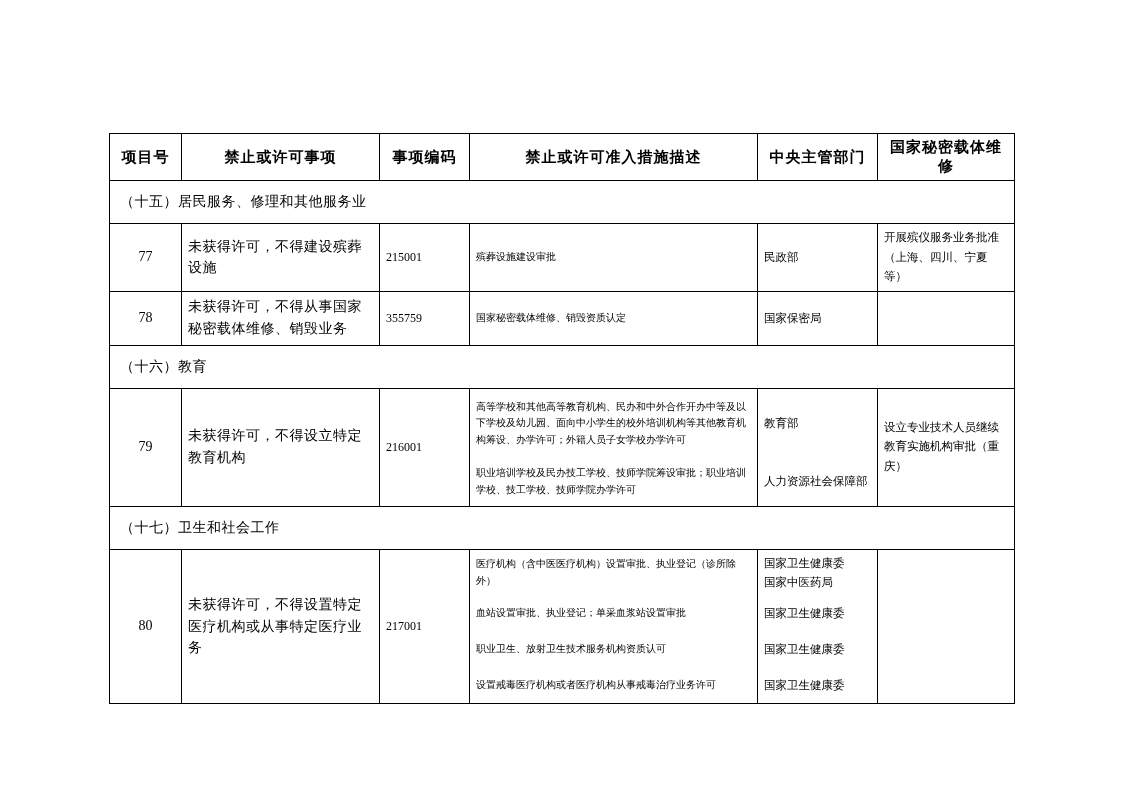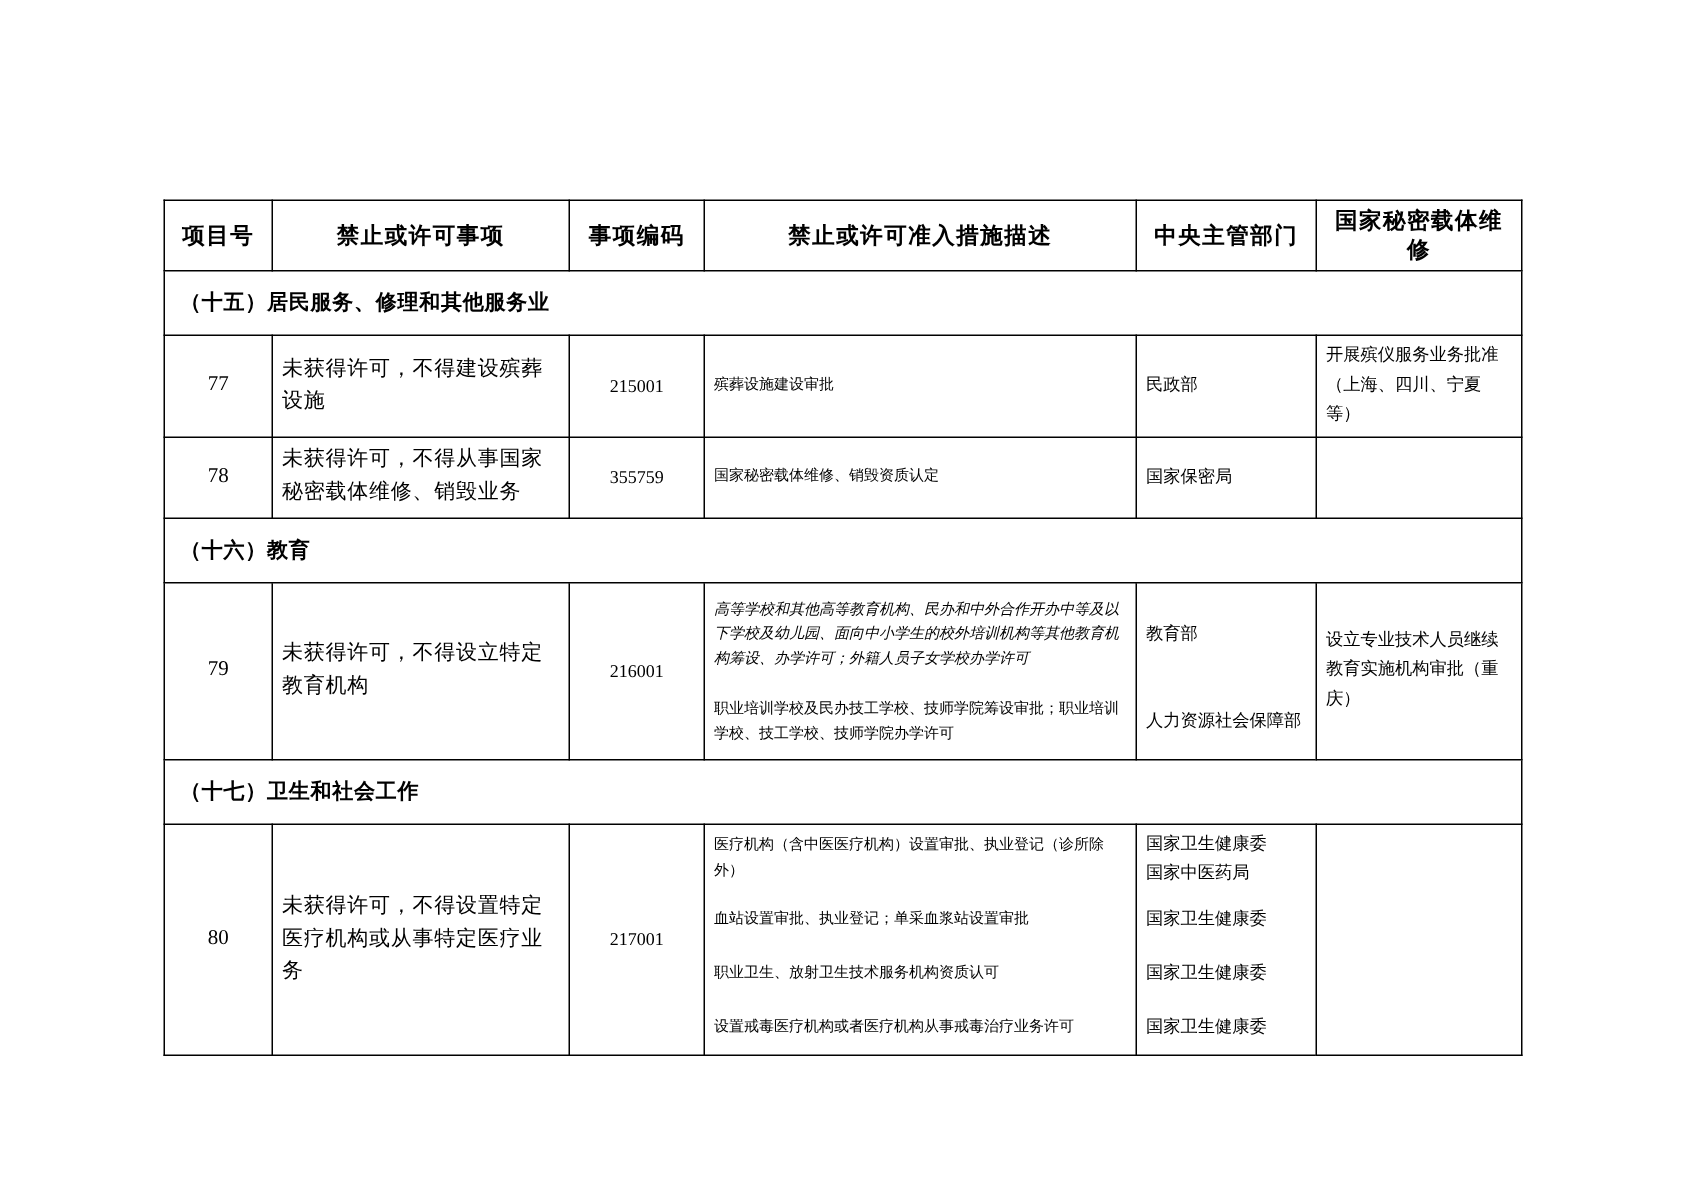--- a/index.html
+++ b/index.html
@@ -46,38 +46,38 @@
 
   .hdr td {
     text-align: center;
     font-size: 15px;
     font-weight: bold;
     height: 38px;
     letter-spacing: 1px;
   }
   .section-row td {
     font-size: 14px;
-    font-weight: bold;
+    font-weight: normal;
     height: 34px;
     padding-left: 10px;
     letter-spacing: 0.5px;
   }
   .num-cell {
     text-align: center;
     font-size: 14px;
   }
   .item-cell {
     font-size: 14px;
     line-height: 1.55;
     padding-left: 10px;
     padding-right: 8px;
     letter-spacing: 0.5px;
   }
   .code-cell {
-    text-align: center;
+    text-align: left;
     font-size: 12px;
   }
   .desc-cell {
     font-size: 10px;
     line-height: 1.65;
     padding: 6px 8px;
     vertical-align: middle;
   }
   .dept-cell {
     font-size: 11.5px;
@@ -147,21 +147,21 @@
         <td class="local-cell"></td>
       </tr>
 
       <tr class="section-row">
         <td colspan="6">（十六）教育</td>
       </tr>
       <tr style="height:70px;">
         <td class="num-cell" rowspan="2">79</td>
         <td class="item-cell" rowspan="2">未获得许可，不得设立特定教育机构</td>
         <td class="code-cell" rowspan="2">216001</td>
-        <td class="desc-cell vmid" style="border-bottom:none;font-style:italic;">高等学校和其他高等教育机构、民办和中外合作开办中等及以下学校及幼儿园、面向中小学生的校外培训机构等其他教育机构筹设、办学许可；外籍人员子女学校办学许可</td>
+        <td class="desc-cell vmid" style="border-bottom:none;">高等学校和其他高等教育机构、民办和中外合作开办中等及以下学校及幼儿园、面向中小学生的校外培训机构等其他教育机构筹设、办学许可；外籍人员子女学校办学许可</td>
         <td class="dept-cell vmid" style="border-bottom:none;">教育部</td>
         <td class="local-cell" rowspan="2">设立专业技术人员继续教育实施机构审批（重庆）</td>
       </tr>
       <tr style="height:48px;">
         <td class="desc-cell vmid" style="border-top:none;">职业培训学校及民办技工学校、技师学院筹设审批；职业培训学校、技工学校、技师学院办学许可</td>
         <td class="dept-cell vmid" style="border-top:none;">人力资源社会保障部</td>
       </tr>
 
       <tr class="section-row">
         <td colspan="6">（十七）卫生和社会工作</td>

